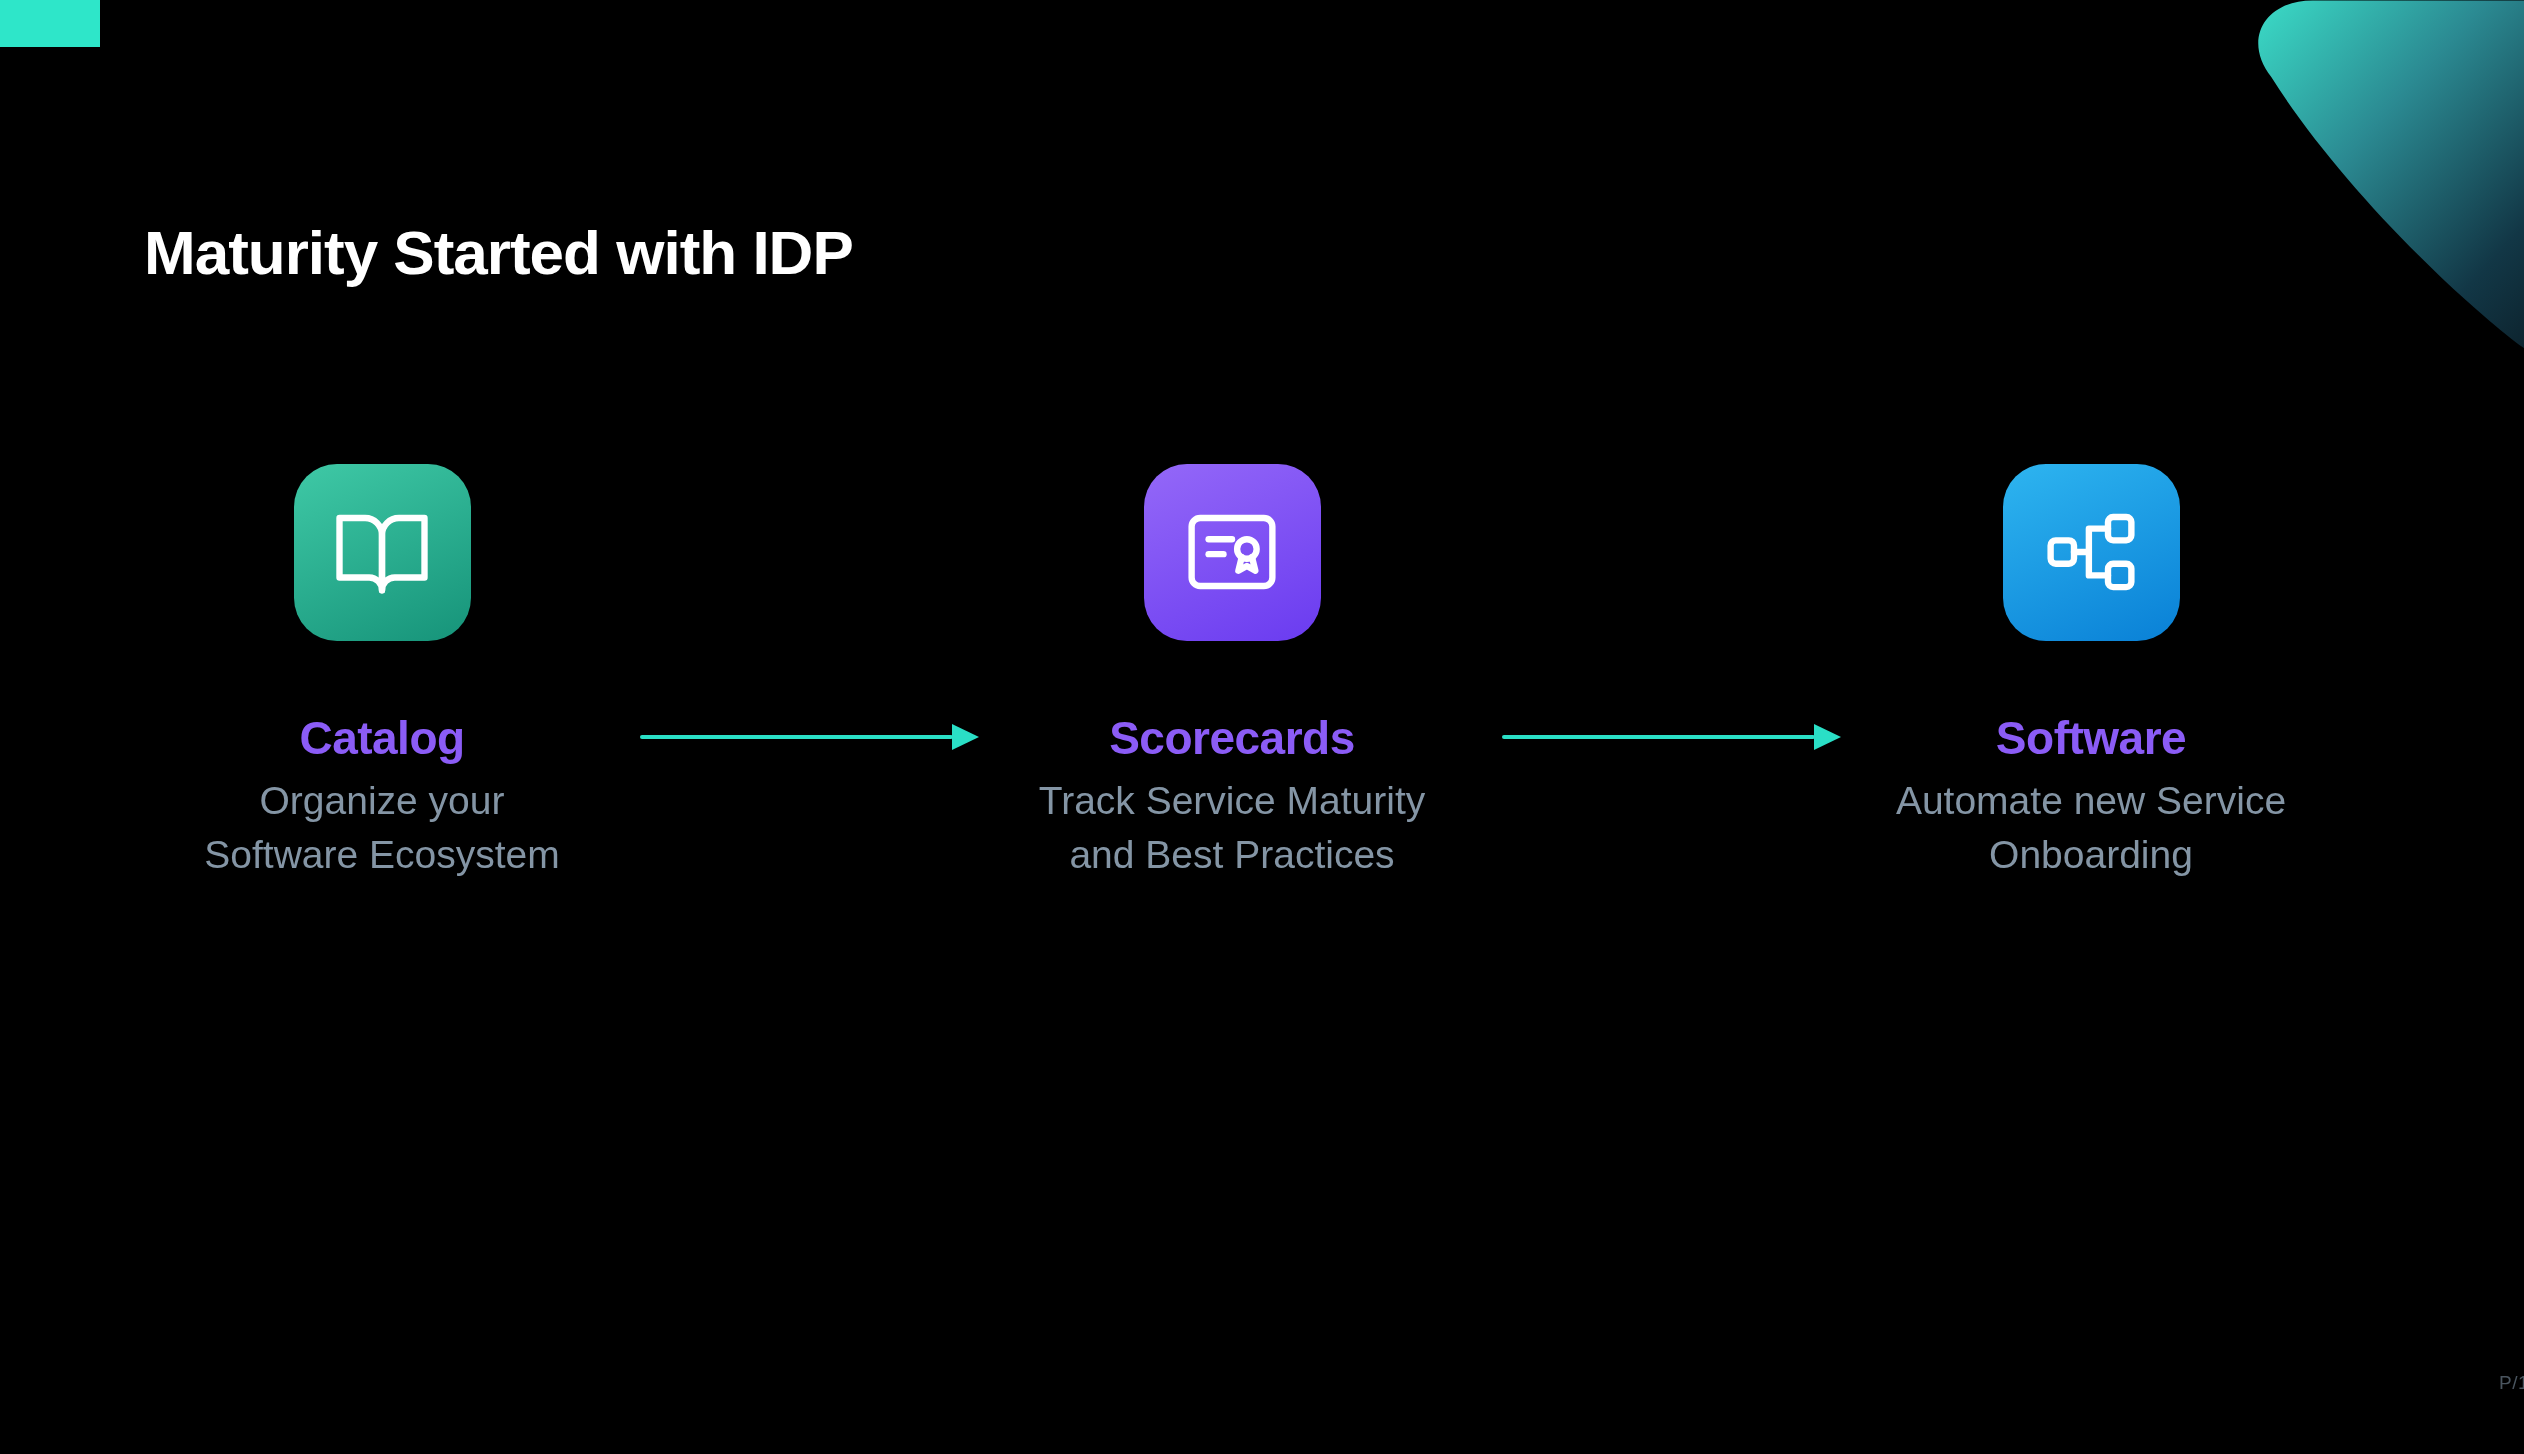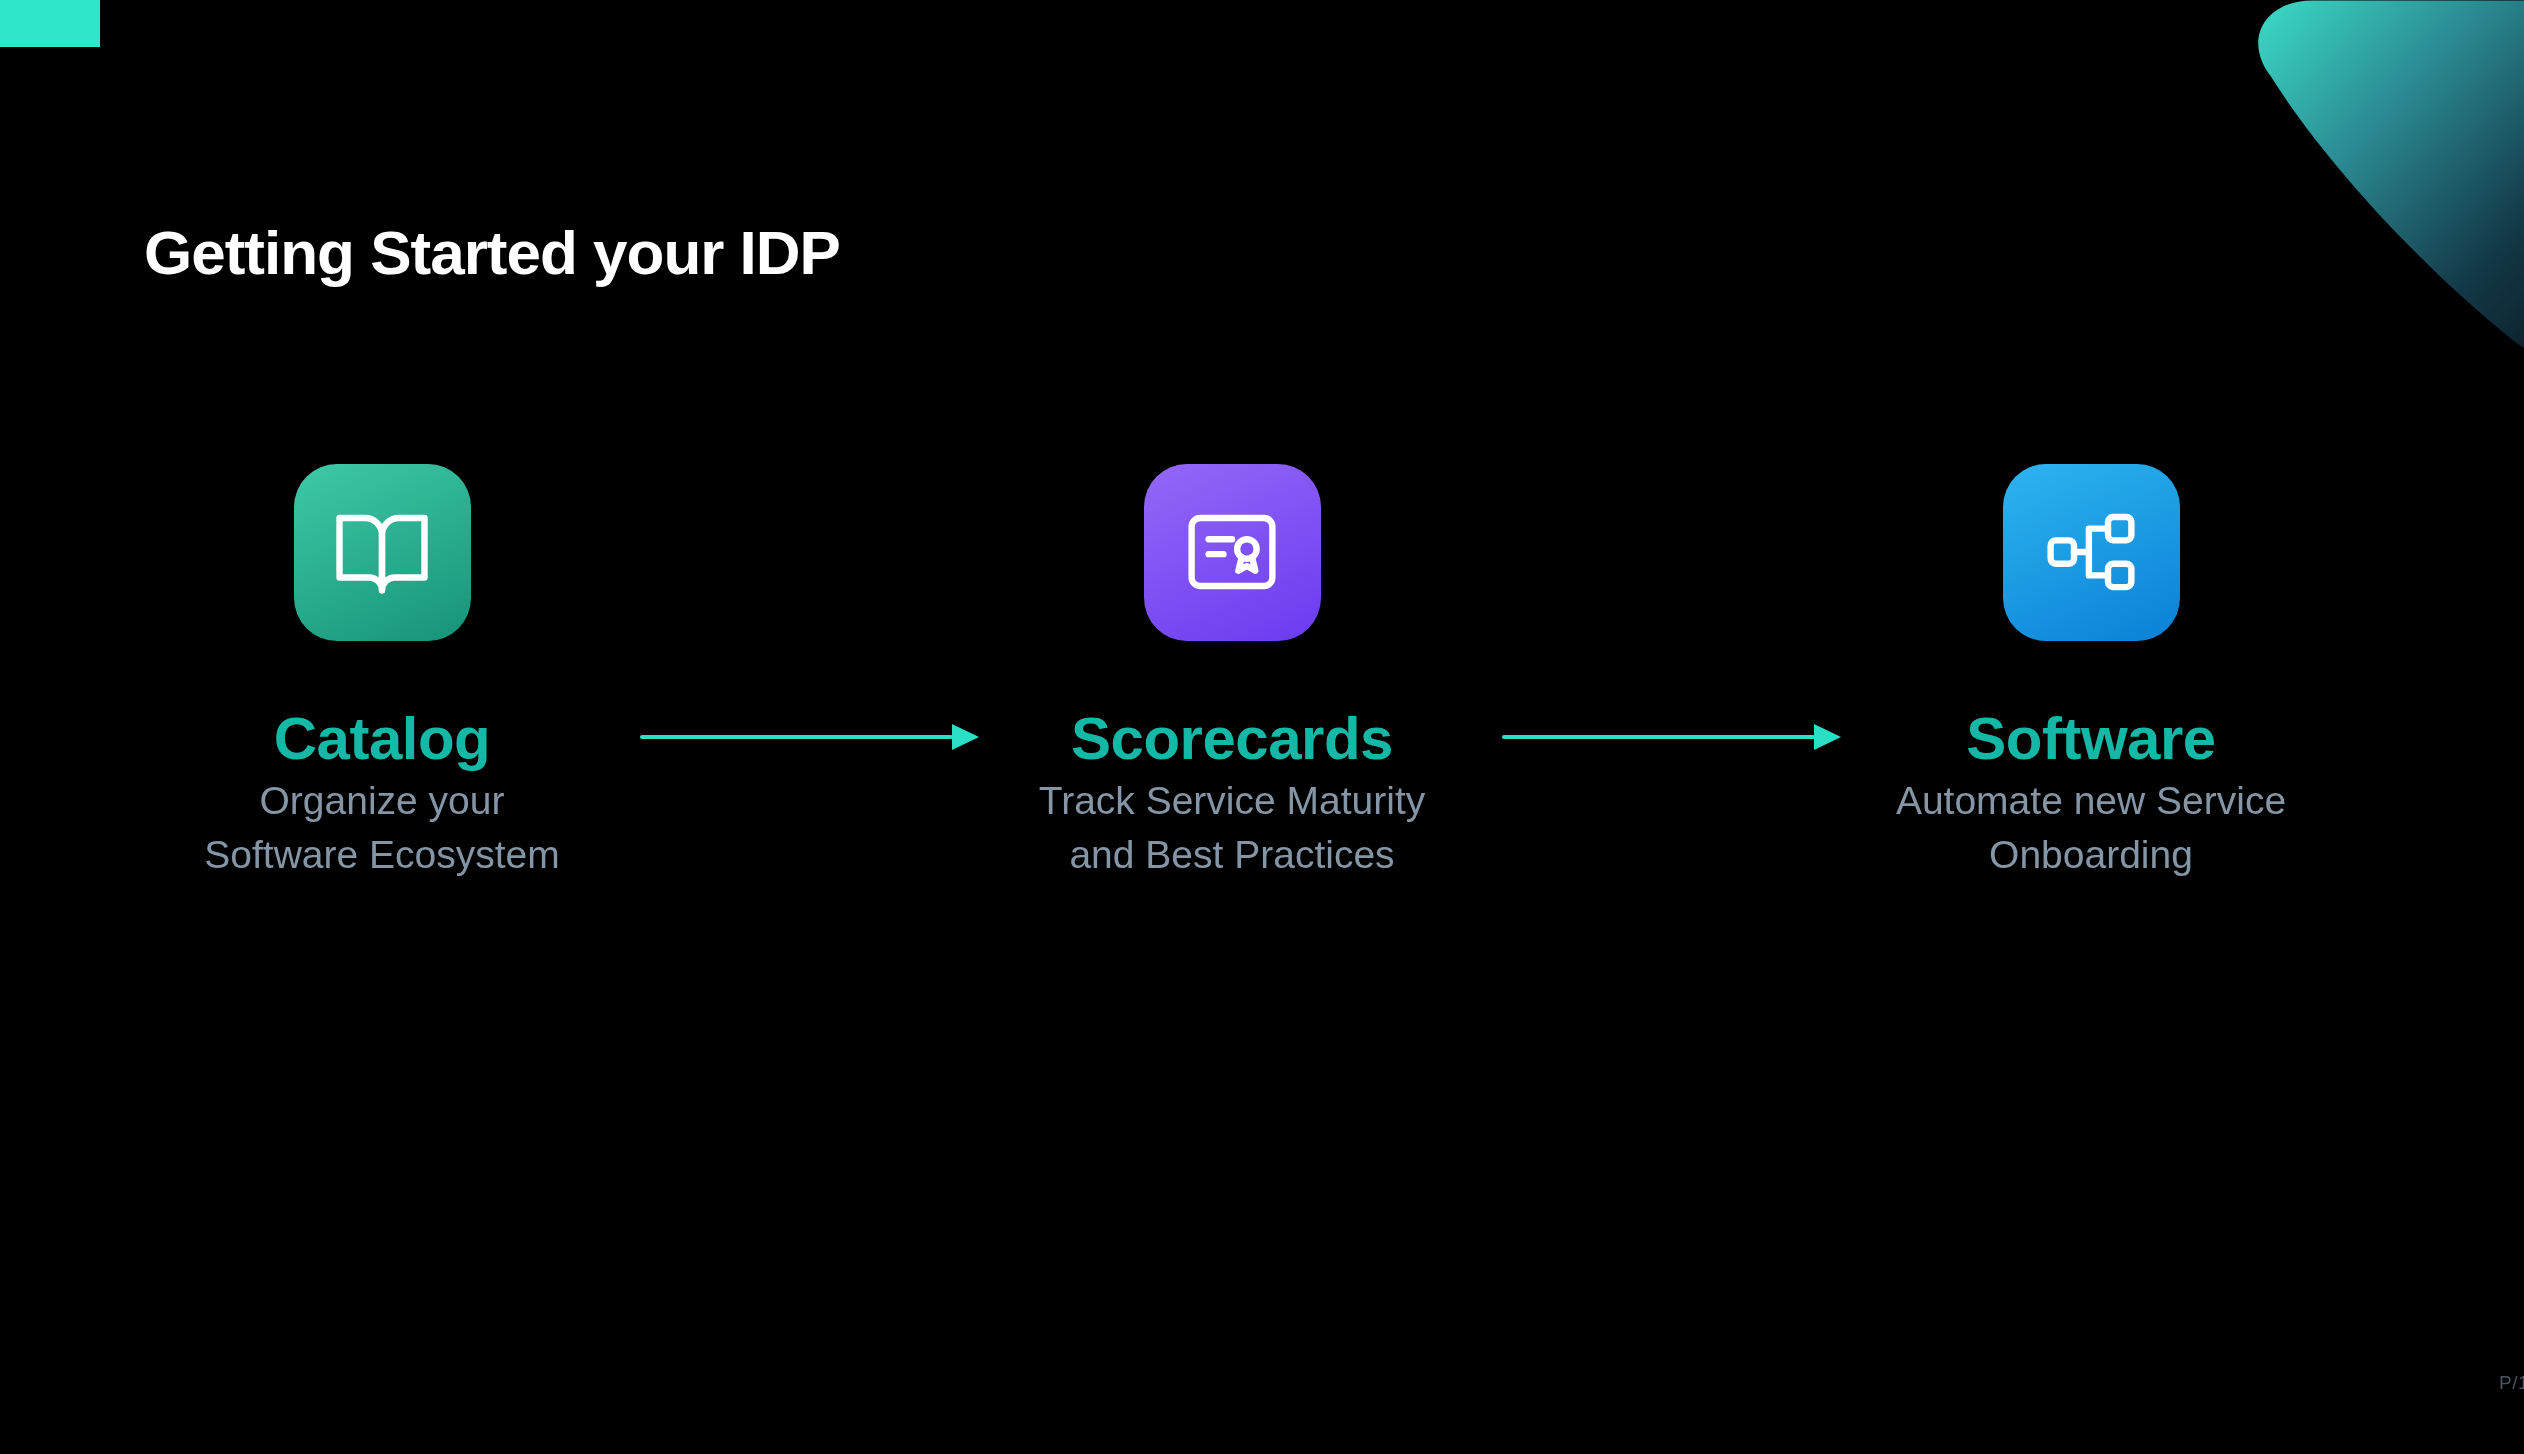--- a/index.html
+++ b/index.html
@@ -57,24 +57,24 @@
     align-items: center;
     justify-content: center;
   }
   .tile-catalog    { background: linear-gradient(155deg, #3fc9a6 0%, #169379 100%); }
   .tile-scorecards { background: linear-gradient(155deg, #9468f8 0%, #6a3bf0 100%); }
   .tile-workflows  { background: linear-gradient(155deg, #2eb5f0 0%, #0980d6 100%); }
   .tile svg { width: 102px; height: 102px; }
 
   .step-label {
     margin-top: 62px;
-    font-size: 60px;
+    font-size: 46px;
     line-height: 71px;
     font-weight: bold;
-    color: #14b8a6;
+    color: #8b5cf6;
     letter-spacing: -0.5px;
     text-align: center;
   }
   .step-desc {
     font-size: 39px;
     line-height: 54px;
     color: #8495a5;
     text-align: center;
     white-space: pre-line;
   }
@@ -119,21 +119,21 @@
       <stop offset="0%" stop-color="#3bdcc7"></stop>
       <stop offset="35%" stop-color="#2b8a92"></stop>
       <stop offset="72%" stop-color="#123746"></stop>
       <stop offset="100%" stop-color="#0a1820"></stop>
     </linearGradient>
   </defs>
   <path d="M 690 0 H 150 C 55 0 10 78 68 152 C 180 330 380 540 545 672 C 604 722 690 738 690 640 Z" fill="url(#blobGrad)"></path>
 </svg>
 
 <div class="accent-bar"></div>
-<h1 class="page-title">Getting Started your IDP</h1>
+<h1 class="page-title">Maturity Started with IDP</h1>
 
 <div class="step step-1">
   <div class="tile tile-catalog">
     <span>
       <svg viewBox="0 0 24 24" fill="none" stroke="#ffffff" stroke-width="1.5" stroke-linecap="round" stroke-linejoin="round">
         <path d="M2 4h6a4 4 0 0 1 4 4v13a3 3 0 0 0-3-3H2z"></path>
         <path d="M22 4h-6a4 4 0 0 0-4 4v13a3 3 0 0 1 3-3h7z"></path>
       </svg>
     </span>
   </div>

